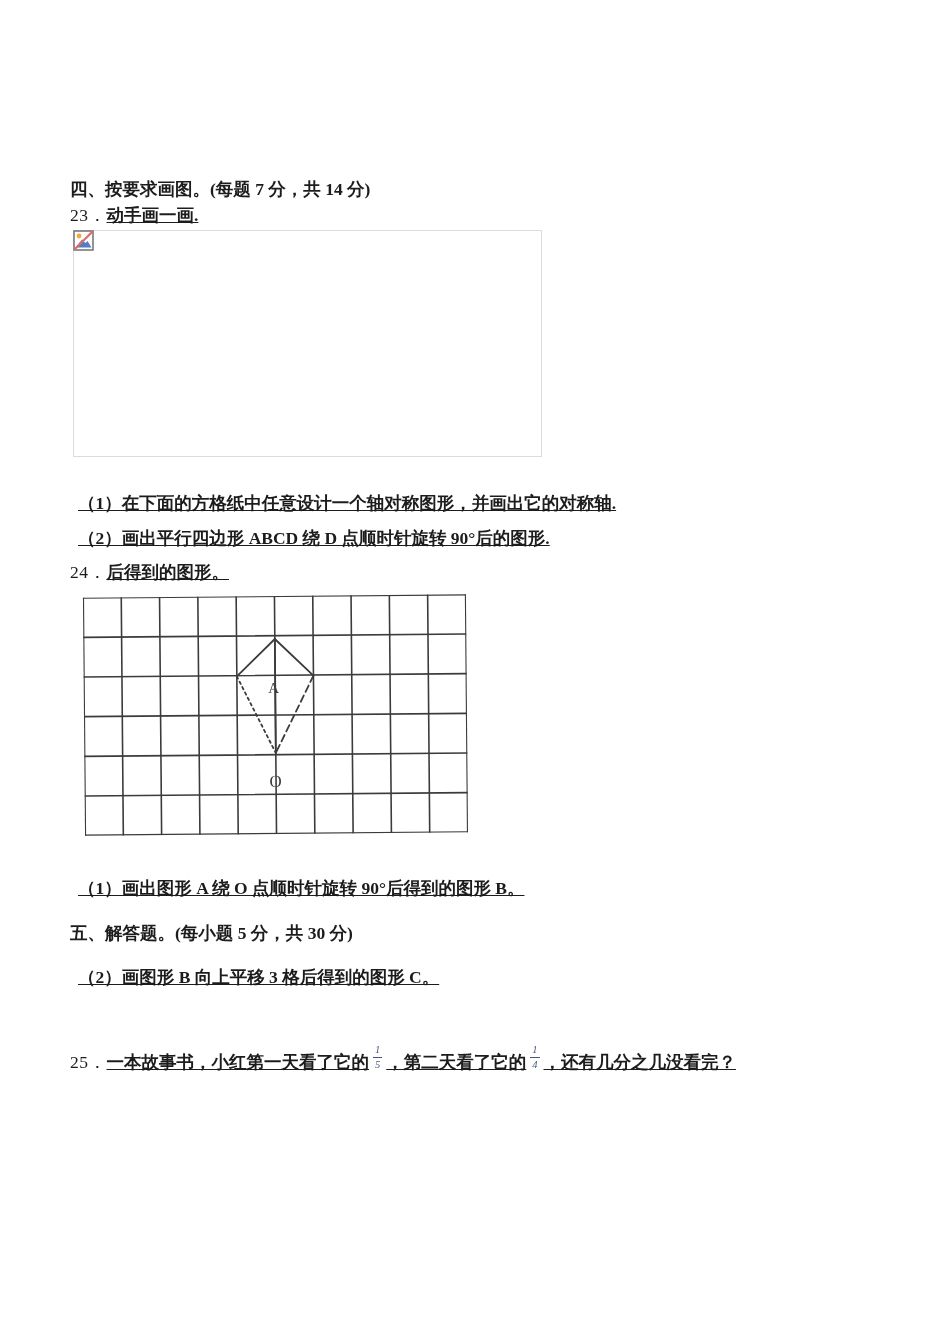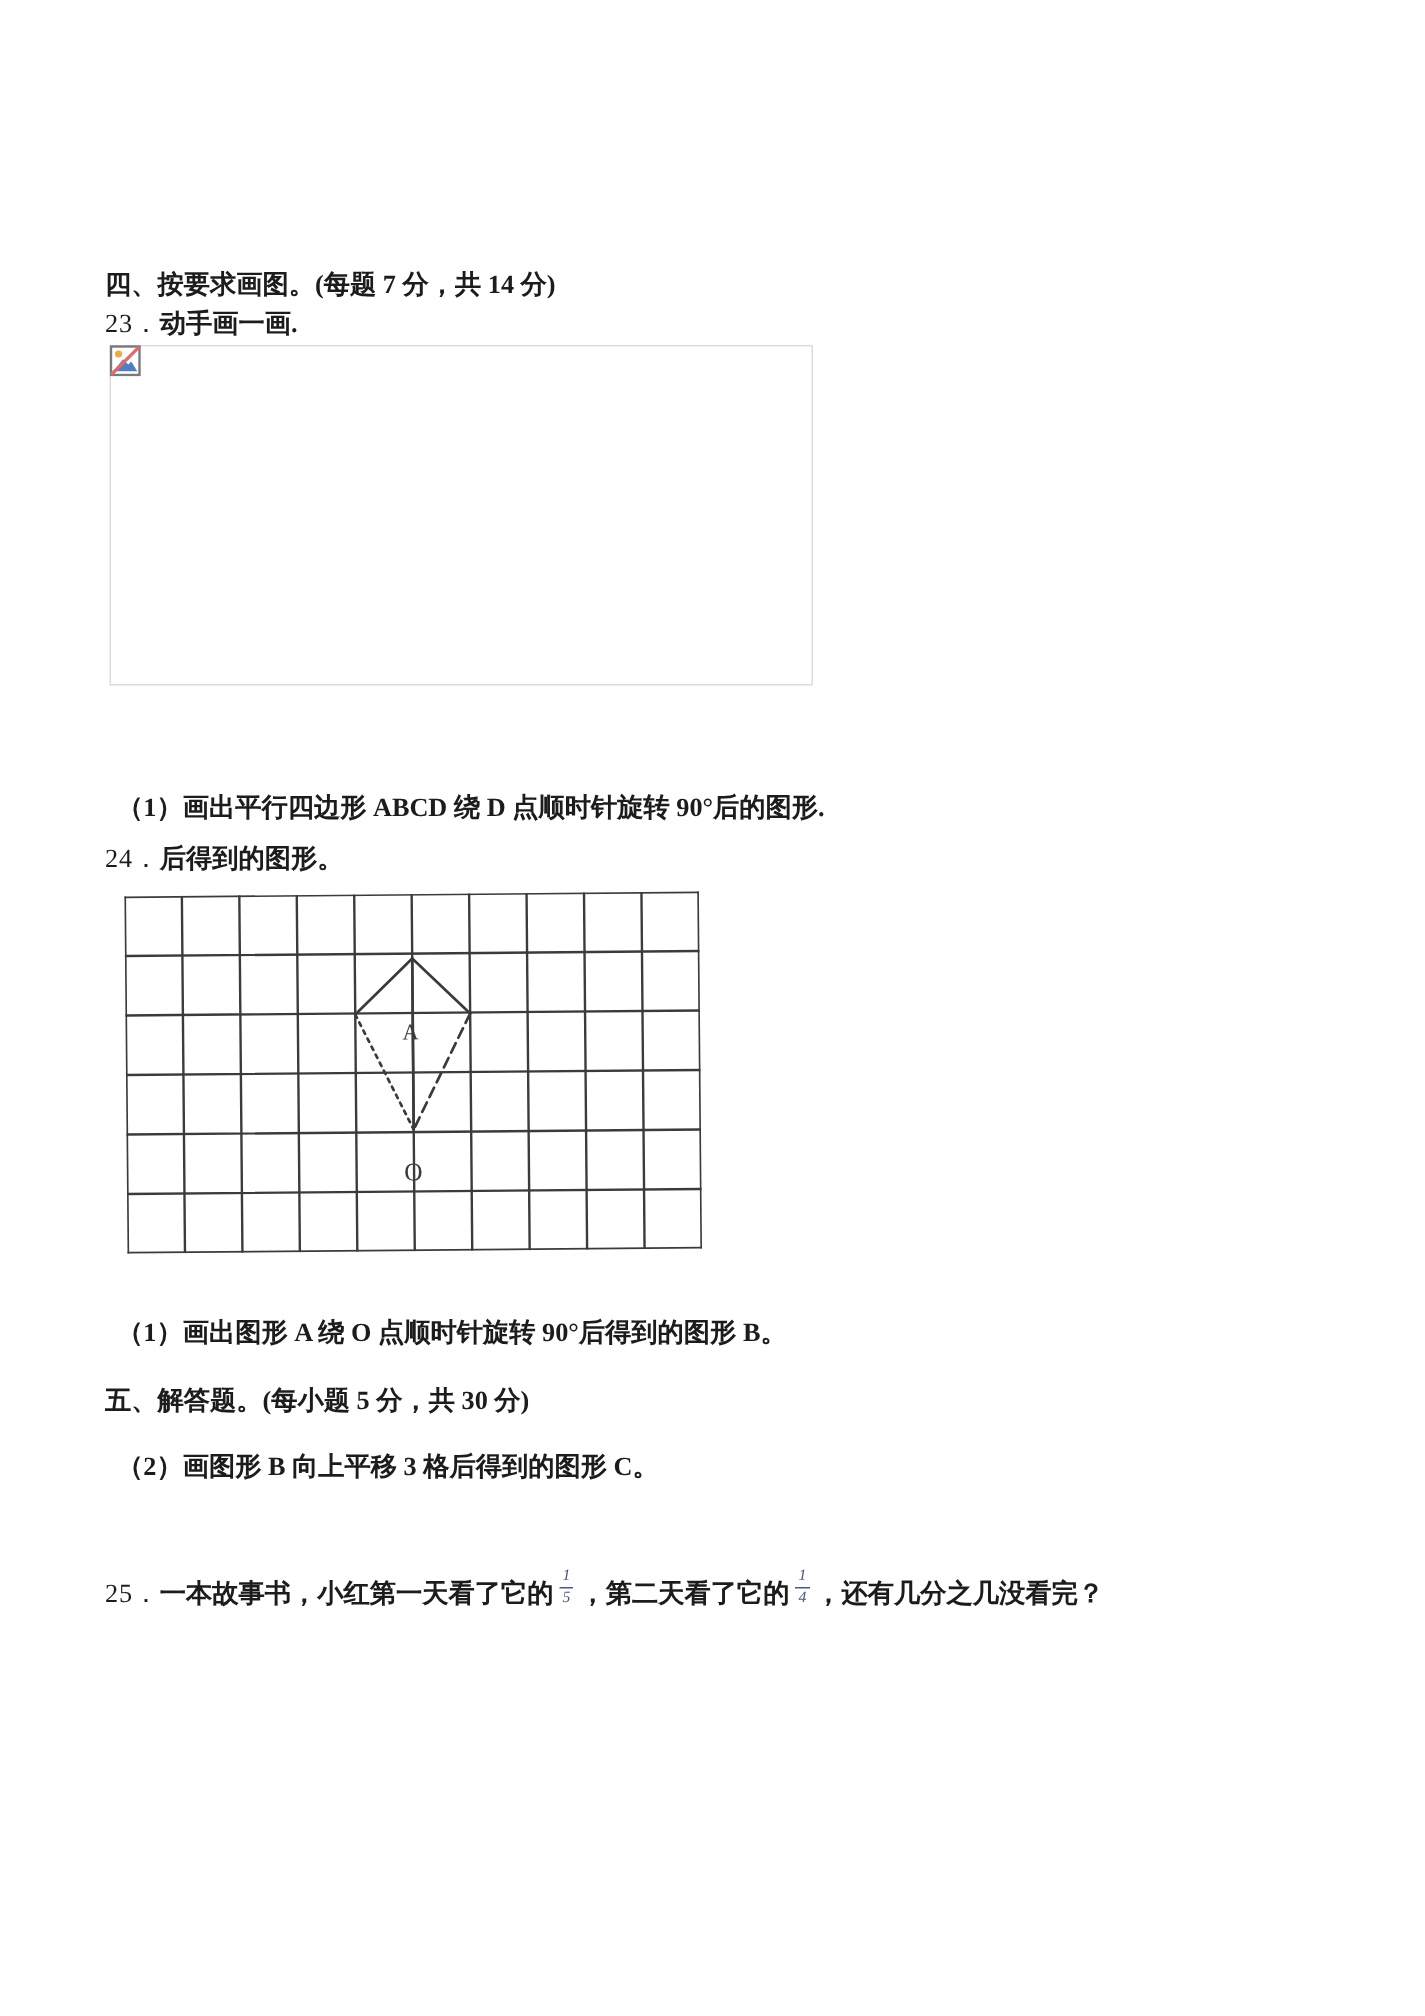--- a/index.html
+++ b/index.html
@@ -1,21 +1,21 @@
 <!DOCTYPE html>
 <html><head>
 <meta charset="utf-8">
 <style>
   html,body{margin:0;padding:0;background:#ffffff;}
   .page{
     position:relative;width:950px;height:1344px;background:#ffffff;
     font-family:"Liberation Serif",serif;color:#1c1c1c;overflow:hidden;margin-left:28px;
   }
   .line{position:absolute;white-space:nowrap;font-size:17.5px;line-height:24px;}
-  .b{font-weight:700;}
+  .b{font-weight:700;text-decoration:underline;}
   .qnum{font-weight:400;letter-spacing:0.5px;}
   .heading{font-weight:700;}
   .answer-box{
     position:absolute;left:45px;top:230px;width:467px;height:225px;
     border:1px solid #dcdcdc;background:#ffffff;
   }
   .broken-icon{position:absolute;left:-1px;top:-1px;display:block;}
   .figure-wrap{position:absolute;left:56px;top:596px;transform:rotate(-0.5deg);transform-origin:center center;}
   .frac{
     display:inline-flex;flex-direction:column;align-items:center;
@@ -38,22 +38,23 @@
 
   <div class="answer-box">
     <svg class="broken-icon" width="21" height="21" viewBox="0 0 21 21">
       <rect x="1" y="1" width="19" height="19" fill="#ffffff" stroke="#7a7a7a" stroke-width="1.6"></rect>
       <circle cx="6" cy="6" r="2.4" fill="#f2a93b"></circle>
       <path d="M2.5 17.5 L9 9.5 L12.5 13 L14.5 11 L18.5 17.5 Z" fill="#4f7fc2"></path>
       <line x1="1.2" y1="19.8" x2="19.8" y2="1.2" stroke="#e06a6a" stroke-width="2.2"></line>
     </svg>
   </div>
 
+  <div class="line b" style="top:491px;left:50px">（1）在下面的方格纸中任意设计一个轴对称图形，并画出它的对称轴.</div>
 
-  <div class="line b" style="top:526px;left:50px">（1）画出平行四边形 ABCD 绕 D 点顺时针旋转 90°后的图形.</div>
+  <div class="line b" style="top:526px;left:50px">（2）画出平行四边形 ABCD 绕 D 点顺时针旋转 90°后的图形.</div>
 
   <div class="line" style="top:560px;left:42px">
     <span class="qnum">24．</span><span class="b">后得到的图形。</span>
   </div>
 
   <div class="figure-wrap">
     <svg id="grid-figure" width="383" height="238" viewBox="0 0 383 238">
         <line x1="0" y1="0" x2="0" y2="238" stroke="#3b3b3b" stroke-width="2.2" stroke-linecap="round"></line>
         <line x1="38.3" y1="0" x2="38.3" y2="238" stroke="#3b3b3b" stroke-width="1.6" stroke-linecap="round"></line>
         <line x1="76.6" y1="0" x2="76.6" y2="238" stroke="#3b3b3b" stroke-width="1.6" stroke-linecap="round"></line>

